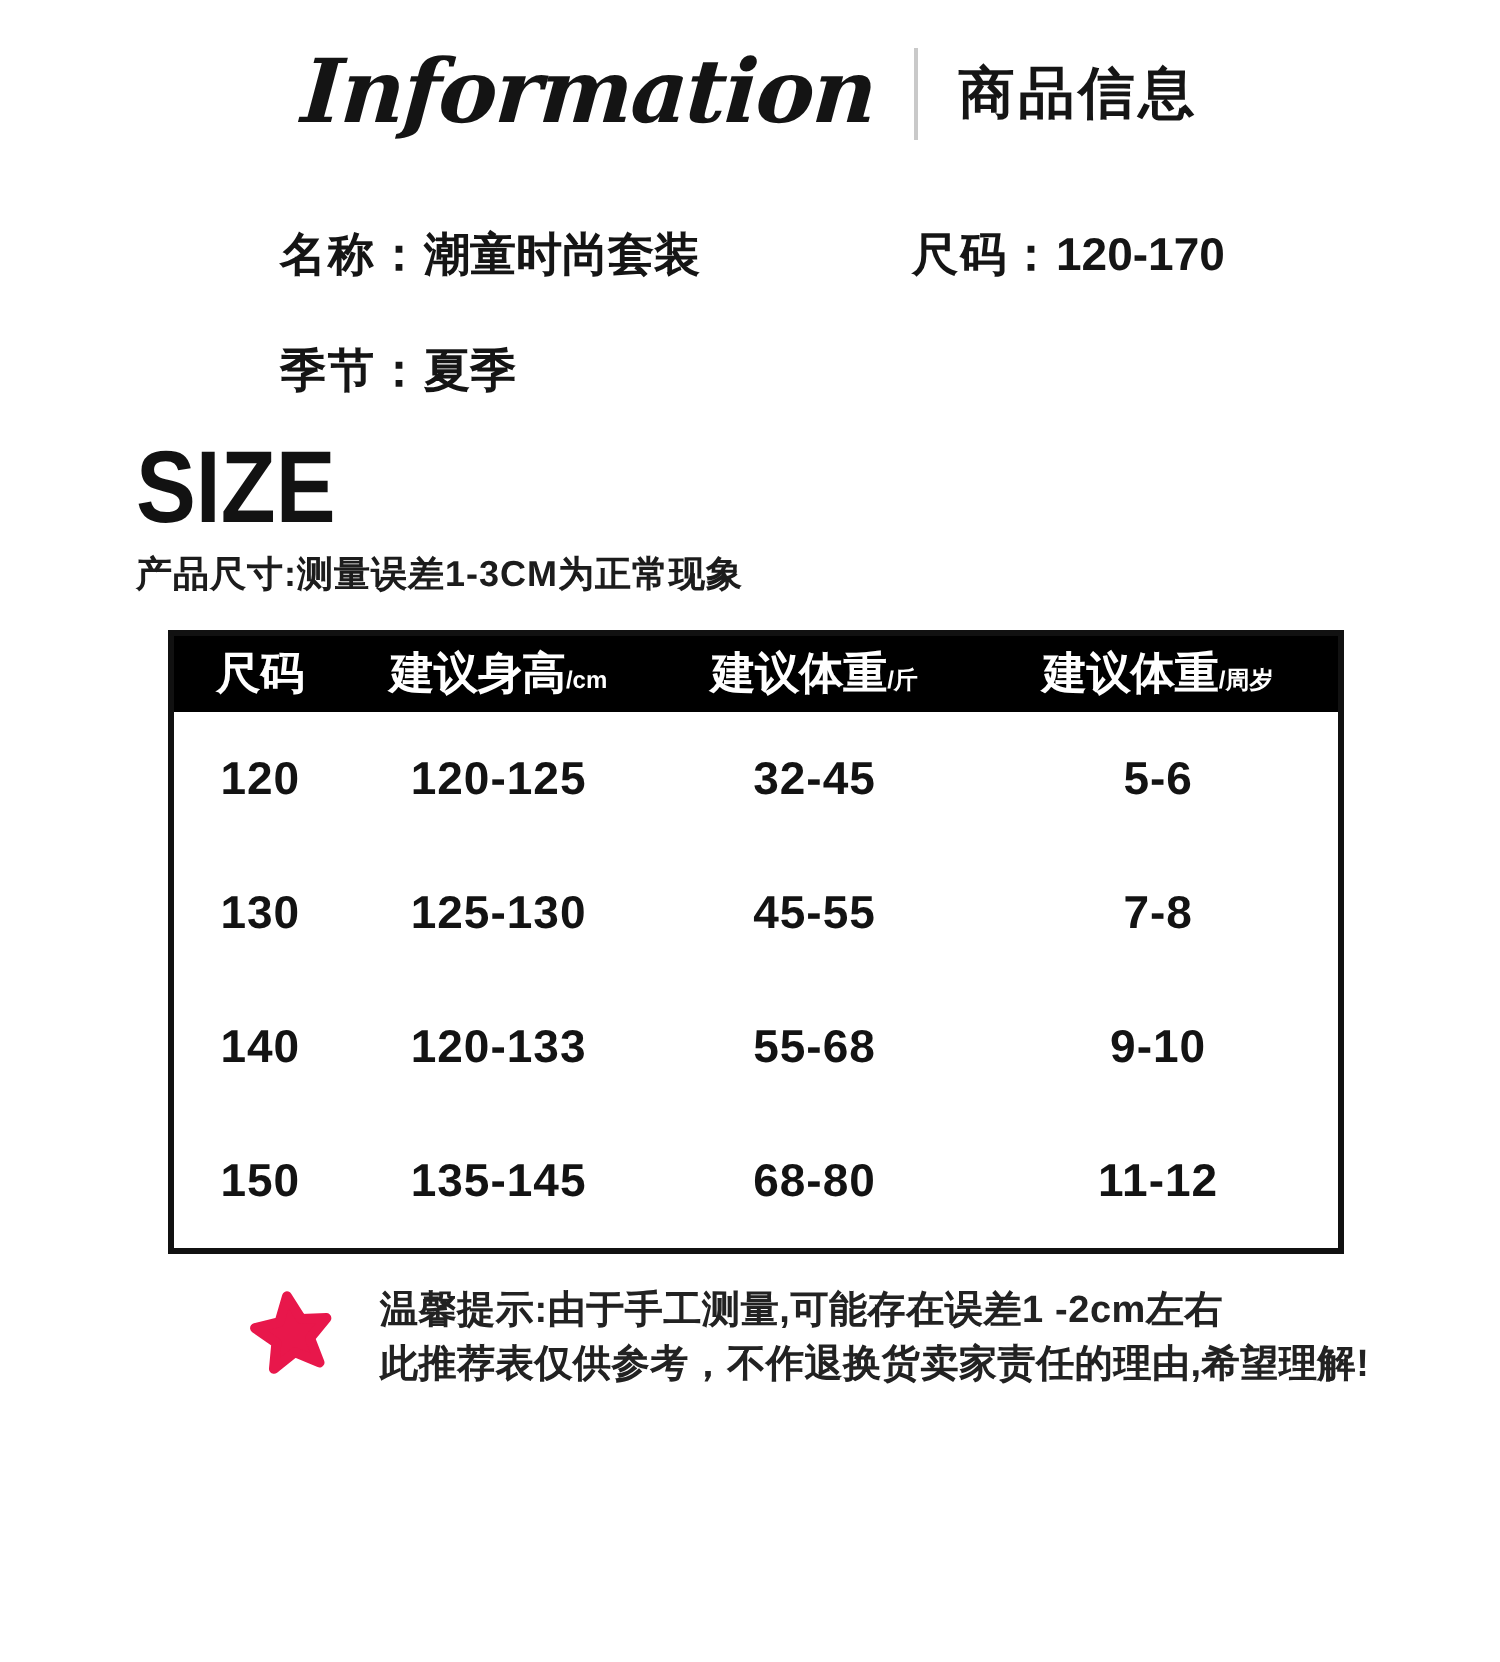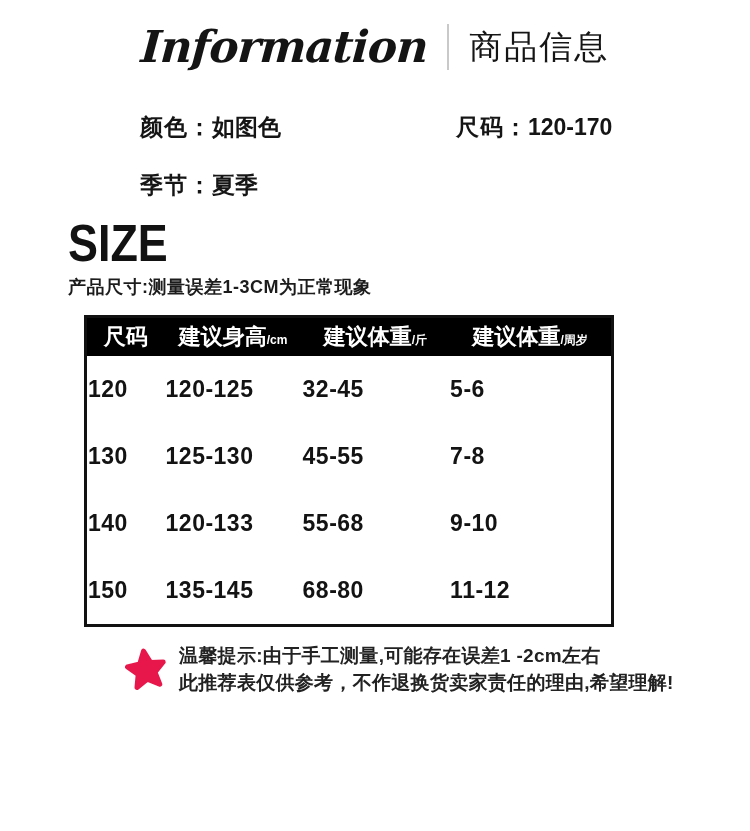--- a/index.html
+++ b/index.html
@@ -31,22 +31,22 @@
     color: #141414;
     letter-spacing: -1px;
     transform: skewX(-4deg);
   }
   .header-divider {
     width: 2px;
     height: 46px;
     background: #c9c9c9;
   }
   .header-title {
-    font-size: 33px;
-    font-weight: normal;
+    font-size: 28px;
+    font-weight: bold;
     color: #151515;
     letter-spacing: 2px;
     text-align: center;
   }
 
   
   .product-info {
     display: grid;
     grid-template-columns: 316px auto;
     row-gap: 27px;
@@ -73,21 +73,21 @@
     margin: 8px 0 16px 68px;
     font-size: 18px;
     font-weight: bold;
     color: #1c1c1c;
     letter-spacing: 0.5px;
   }
 
   
   .size-table {
     margin: 14px 0 0 84px;
-    width: 530px;
+    width: 588px;
     border-collapse: collapse;
     border: 3px solid #111;
     table-layout: fixed;
   }
   .size-table thead tr {
     background: #000;
     color: #fff;
     height: 40px;
   }
   .size-table th {
@@ -96,33 +96,33 @@
     text-align: center;
     white-space: nowrap;
     padding: 0;
   }
   .size-table th .unit {
     font-size: 12px;
     font-weight: bold;
   }
   .size-table td {
     height: 65px;
-    text-align: left;
+    text-align: center;
     vertical-align: middle;
     font-size: 23px;
     font-weight: 600;
     color: #131313;
     letter-spacing: 0.5px;
   }
 
   
   .footer {
     display: flex;
-    align-items: center;
-    gap: 9px;
+    align-items: flex-start;
+    gap: 20px;
     margin: 15px 0 0 122px;
   }
   .star-icon { flex: 0 0 auto; }
   .tips {
     font-size: 19px;
     font-weight: bold;
     line-height: 27px;
     color: #222;
     letter-spacing: 0.3px;
   }
@@ -133,21 +133,21 @@
 <div class="page">
 
   <div class="header">
     <div class="brand-script">Information</div>
     <div class="header-divider"></div>
     <div class="header-title">商品信息</div>
   </div>
 
   <div class="product-info">
     <div class="info-field">
-      <span class="lbl">颜色：</span><span>如图色</span>
+      <span class="lbl">名称：</span><span>潮童时尚套装</span>
     </div>
     <div class="info-field">
       <span class="lbl">尺码：</span><span>120-170</span>
     </div>
     <div class="info-field">
       <span class="lbl">季节：</span><span>夏季</span>
     </div>
   </div>
 
   <div class="size-heading">SIZE</div>

